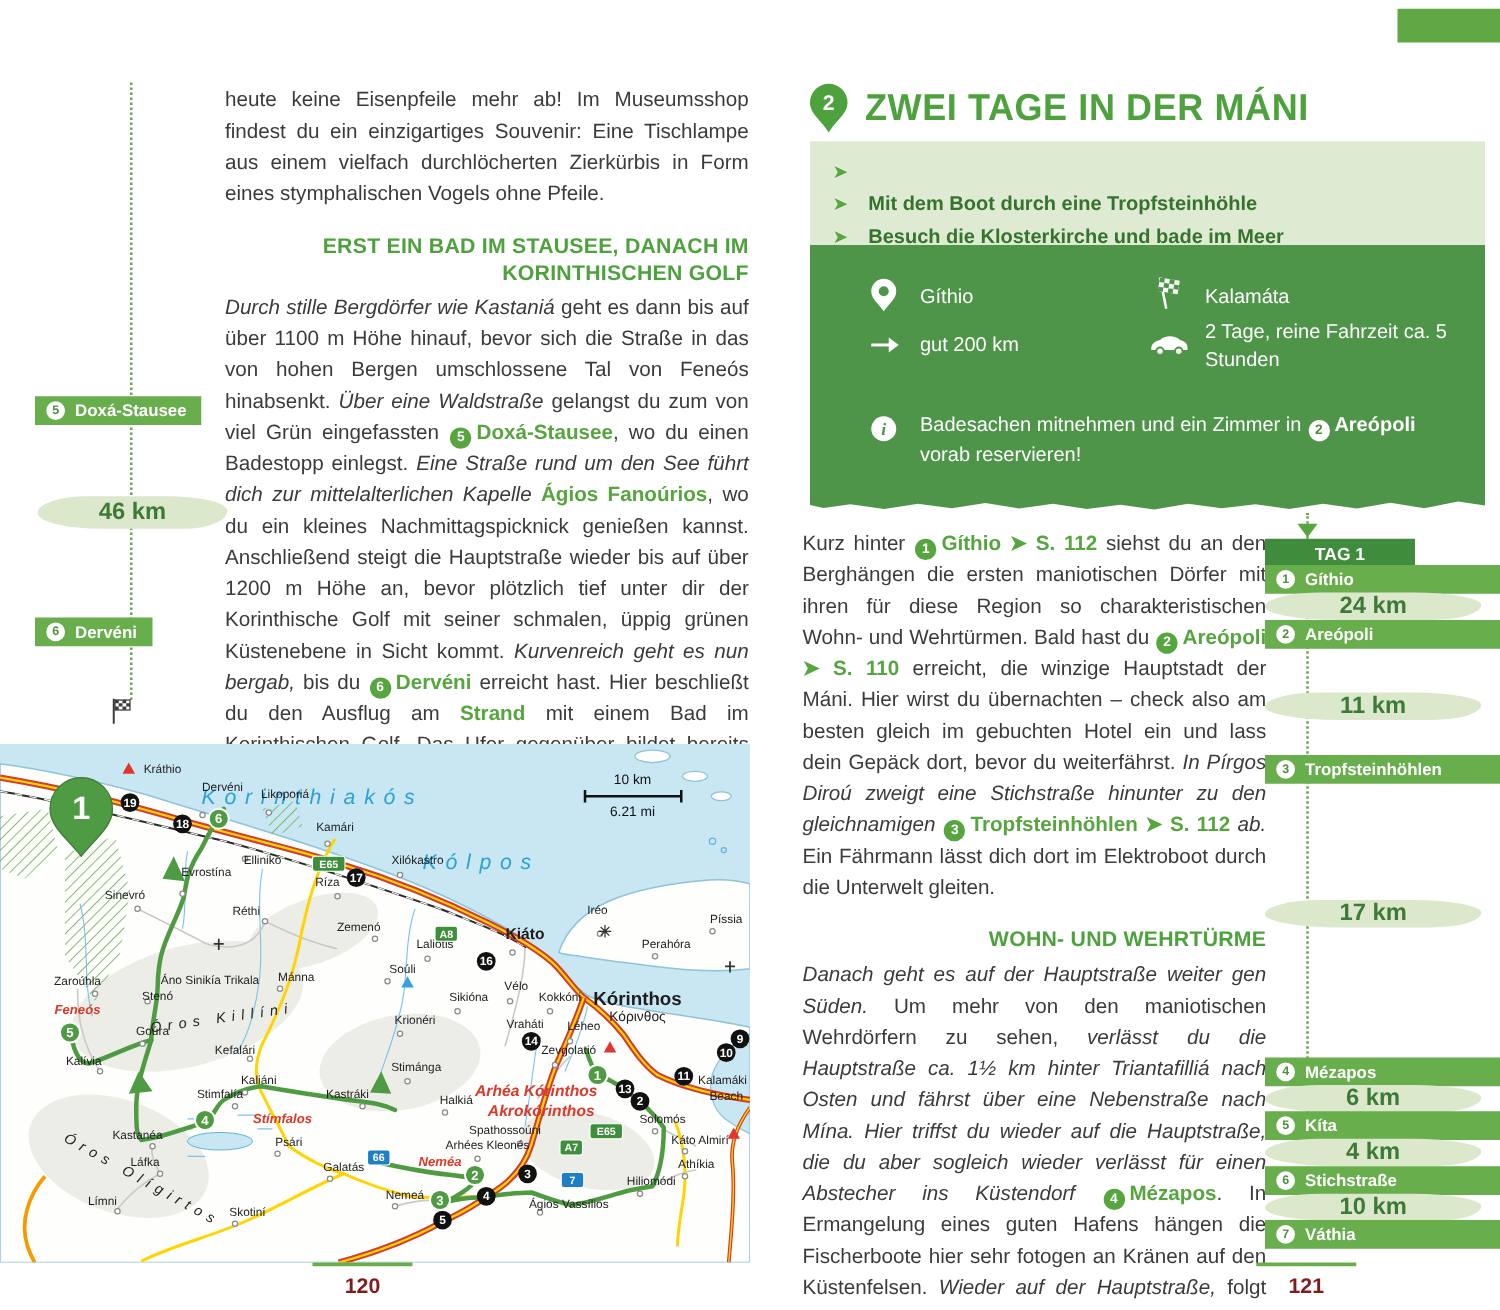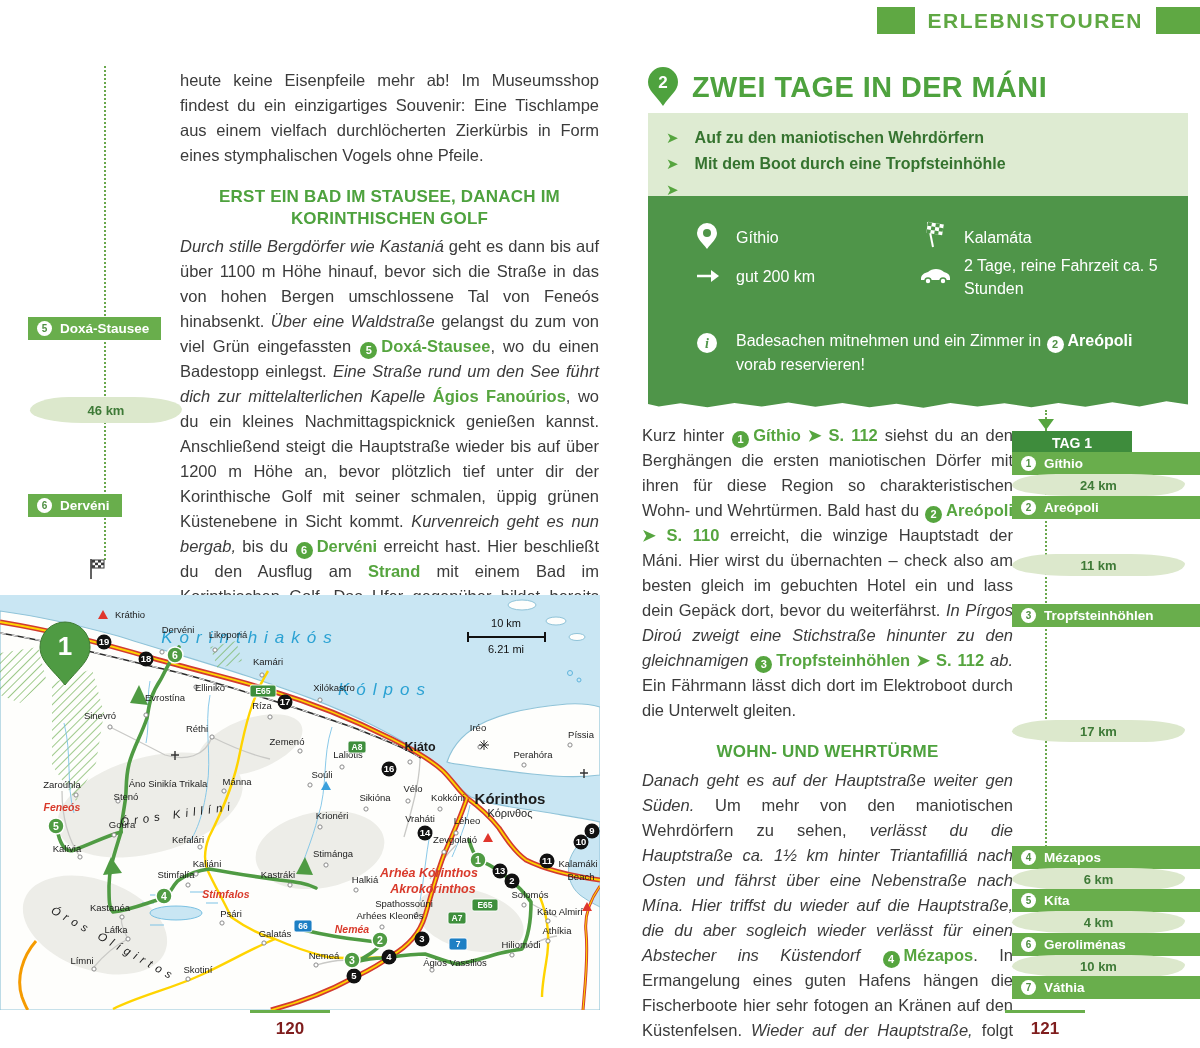--- a/index.html
+++ b/index.html
@@ -13,21 +13,21 @@
   .banner .blk.r{width:44px;}
   .banner .txt{display:flex;align-items:center;padding:0 13px;color:#5FA843;
                font-weight:bold;font-size:21px;letter-spacing:1.5px;}
 
   
   .col{position:absolute;font-size:16.5px;line-height:25px;text-align:justify;color:#3b3b3b;}
   .col-left{left:180px;top:68px;width:419px;}
   .col-right{left:642px;top:423px;width:371px;}
   .col p{margin:0;}
   .sec-h{color:#4EA23E;font-weight:bold;font-size:17px;line-height:21.5px;
-         margin:18px 0 5px;text-align:center;letter-spacing:.2px;}
+         margin:18px 0 5px;text-align:right;letter-spacing:.2px;}
   .seg-i{font-style:italic;}
   .seg-link{color:#56A53F;font-weight:bold;}
   .seg-b{font-weight:bold;}
   .chip{display:inline-flex;width:17px;height:17px;border-radius:50%;background:#56A53F;color:#fff;
         font-size:11px;font-weight:bold;font-style:normal;align-items:center;justify-content:center;
         vertical-align:-2px;margin:0 4px 0 1px;line-height:17px;}
   .chip.w{background:#fff;color:#4F8F43;}
 
   
   .tour-title{position:absolute;left:646px;top:66px;display:flex;align-items:center;gap:12px;}
@@ -47,21 +47,21 @@
   .info-box .cell{position:absolute;font-size:16px;line-height:23px;}
   .info-box .ic{position:absolute;}
 
   
   .dotline{position:absolute;width:0;border-left:2px dotted #69A74C;}
   .bar{position:absolute;display:inline-flex;align-items:center;gap:8px;background:#69AE4C;color:#fff;
        font-weight:bold;font-size:13.5px;height:23px;padding:0 12px 0 9px;white-space:nowrap;}
   .bar.day{background:#3E8C3C;justify-content:center;padding:0;font-size:14px;}
   .chip-inv{flex:0 0 auto;width:15px;height:15px;border-radius:50%;background:#fff;color:#4F8F43;
             font-size:10px;font-weight:bold;display:flex;align-items:center;justify-content:center;}
-  .dist{position:absolute;background:#DCE8CC;color:#3E7A37;font-weight:bold;font-size:13px;
+  .dist{position:absolute;background:#DCE8CC;color:#3E7A37;font-weight:bold;font-size:19px;
         display:flex;align-items:center;justify-content:center;
         border-radius:45% 55% 40% 60% / 90% 80% 95% 85%;}
   .tri-down{position:absolute;width:0;height:0;border-left:8px solid transparent;
             border-right:8px solid transparent;border-top:11px solid #56A53F;}
 
   
   .footer{position:absolute;width:90px;text-align:center;}
   .footer .ln{width:80px;height:3px;background:#69AE4C;margin:0 auto 6px;}
   .footer .no{font-weight:bold;font-size:17px;color:#7f1d1d;}
 
@@ -82,21 +82,20 @@
   .bdg{fill:#fff;font-size:8.5px;font-weight:bold;text-anchor:middle;}
   .scl{fill:#111;font-size:11px;text-anchor:middle;}
 </style>
 </head>
 <body>
 
 <div class="page">
 
   <div class="banner">
     <div class="blk l"></div>
-    <div class="txt">ERLEBNISTOUREN</div>
     <div class="blk r"></div>
   </div>
 
   <div class="dotline" style="left:104px;top:66px;height:494px;"></div>
   <div id="left-stops">
       <div class="bar" style="left: 28px; top: 317px;">
         <span class="chip-inv">5</span>
         <span>Doxá-Stausee</span>
       </div>
       <div class="bar" style="left: 28px; top: 494px;">
@@ -429,28 +428,28 @@
     <svg width="34" height="42" viewBox="0 0 34 42">
       <path d="M17,1 a15,15 0 0 1 15,15 c0,9 -8,13 -15,24 c-7,-11 -15,-15 -15,-24 a15,15 0 0 1 15,-15 Z" fill="#4EA23E"></path>
       <text x="17" y="22" text-anchor="middle" fill="#fff" font-size="17" font-weight="bold" font-family="Liberation Sans, sans-serif">2</text>
     </svg>
     <div class="t">ZWEI TAGE IN DER MÁNI</div>
   </div>
 
   <div class="hl-box" id="hl-box">
       <div class="hl-row">
         <span class="arr">➤</span>
-        <span class="tx">Auf zu den maniotischen Wehrdörfern</span>
       </div>
       <div class="hl-row">
         <span class="arr">➤</span>
         <span class="tx">Mit dem Boot durch eine Tropfsteinhöhle</span>
       </div>
       <div class="hl-row">
         <span class="arr">➤</span>
+        <span class="tx">Besuch die Klosterkirche und bade im Meer</span>
       </div>
     </div>
 
   <div class="info-box">
     <svg class="ic" style="left:48px;top:26px;" width="22" height="28" viewBox="0 0 22 28">
       <path d="M11,1 a10,10 0 0 1 10,10 c0,6 -5,9 -10,16 c-5,-7 -10,-10 -10,-16 a10,10 0 0 1 10,-10 Z" fill="#fff"></path>
       <circle cx="11" cy="11" r="4" fill="#4F9549"></circle>
     </svg>
     <div class="cell" style="left:88px;top:30px;">Gíthio</div>
 
@@ -520,21 +519,21 @@
         <span>Mézapos</span>
       </div>
       <div class="dist" style="left: 1012px; top: 868px; width: 173px; height: 22px;">6 km</div>
       <div class="bar" style="left: 1012px; top: 889px; width: 173px;">
         <span class="chip-inv">5</span>
         <span>Kíta</span>
       </div>
       <div class="dist" style="left: 1012px; top: 911px; width: 173px; height: 22px;">4 km</div>
       <div class="bar" style="left: 1012px; top: 933px; width: 173px;">
         <span class="chip-inv">6</span>
-        <span>Geroliménas</span>
+        <span>Stichstraße</span>
       </div>
       <div class="dist" style="left: 1012px; top: 955px; width: 173px; height: 22px;">10 km</div>
       <div class="bar" style="left: 1012px; top: 976px; width: 173px;">
         <span class="chip-inv">7</span>
         <span>Váthia</span>
       </div>
     </div>
 
   <div class="footer" style="left:1000px;top:1010px;">
     <div class="ln"></div>

